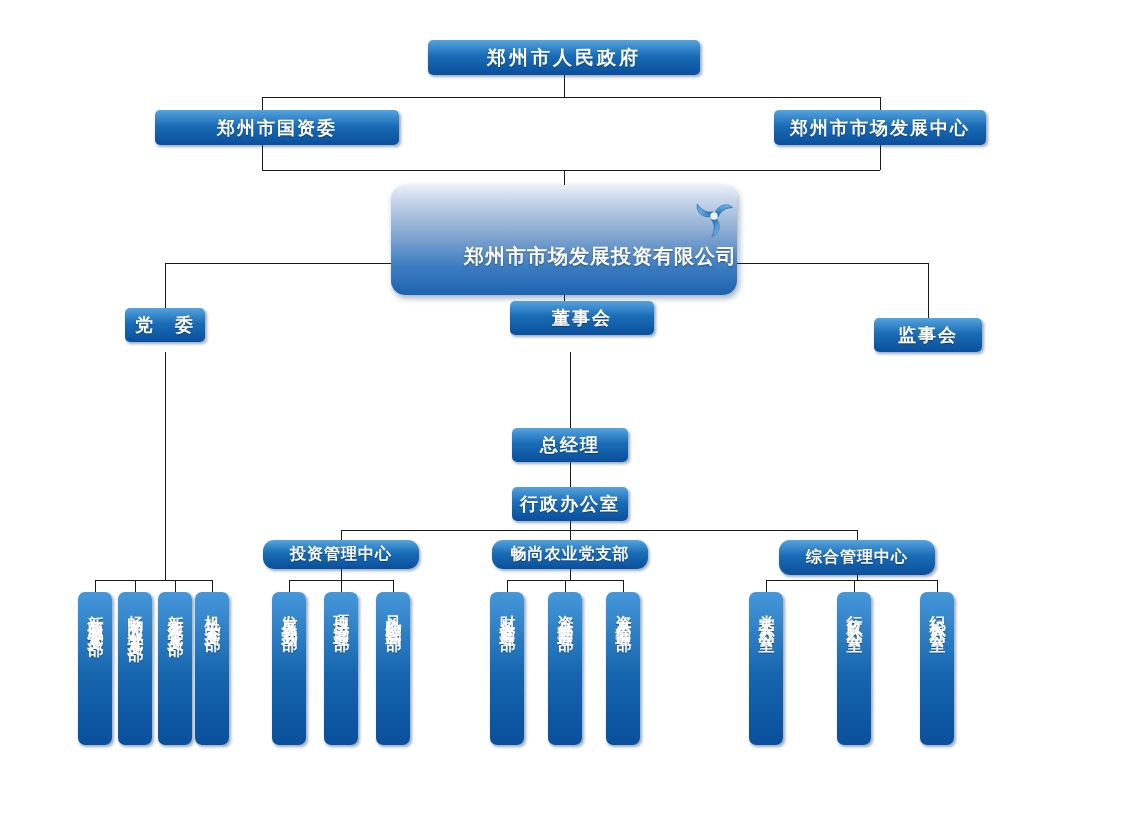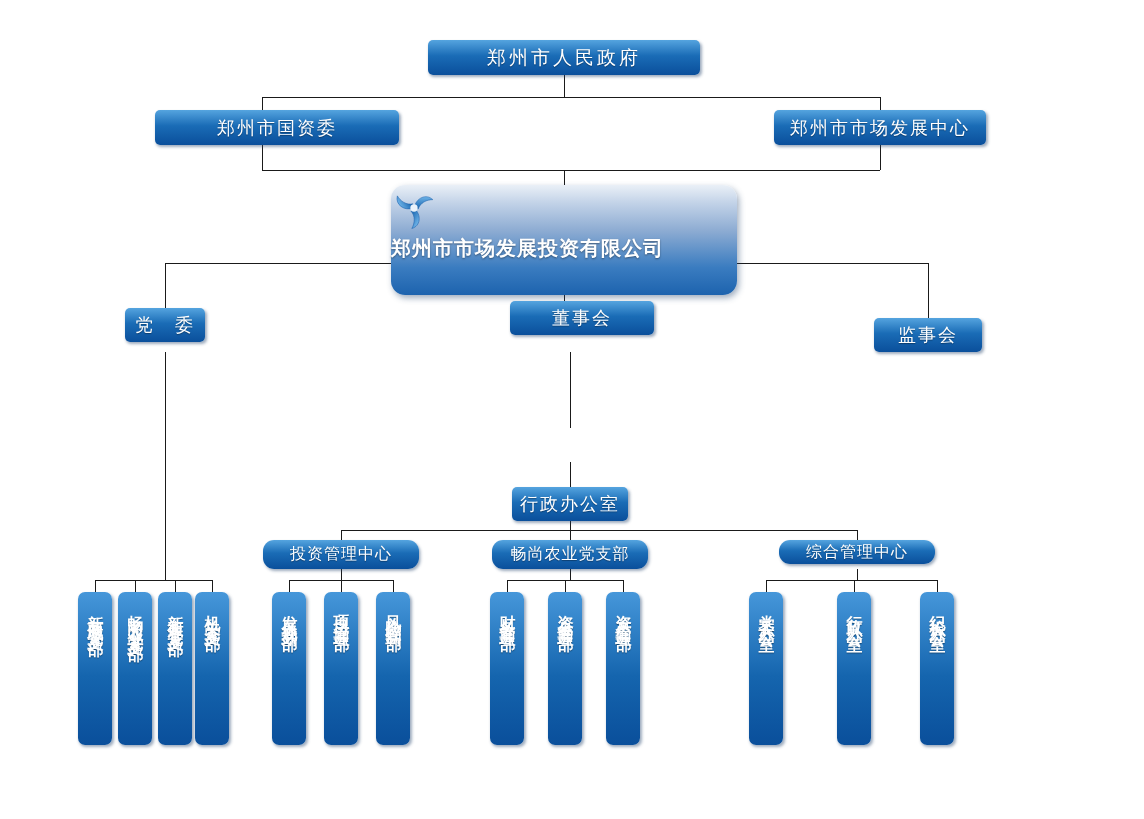--- a/index.html
+++ b/index.html
@@ -11,37 +11,37 @@
     width:1144px; height:819px;
     background:#ffffff;
     overflow:hidden;
   }
 
   .connectors { position:absolute; left:0; top:0; pointer-events:none; }
 
   .node {
     position:absolute;
     display:flex; align-items:center; justify-content:center;
-    color:#ffffff; font-weight:normal; font-size:18px; letter-spacing:2px;
+    color:#ffffff; font-weight:bold; font-size:18px; letter-spacing:2px;
     background:linear-gradient(180deg,#55a4df 0%,#1a6cb6 45%,#0a4f9b 100%);
     border-radius:5px;
     box-shadow:1.5px 2px 3px rgba(40,70,110,0.45);
     text-shadow:0 1px 1px rgba(0,0,0,0.35);
     white-space:nowrap;
   }
   .lvl1 { font-size:19px; letter-spacing:3px; }
   .center-node { font-size:16px; letter-spacing:1px;border-radius:11px; }
 
   .company {
     position:absolute;
     border-radius:14px;
     background:linear-gradient(180deg,#eaf0f7 0%,#c3d3e8 16%,#8cabd2 42%,#3a7cc0 75%,#1d63ae 100%);
     box-shadow:2px 3px 6px rgba(40,70,110,0.45);
-    display:flex; flex-direction:column; align-items:flex-start;
-    padding-top:0;
+    display:flex; flex-direction:column; align-items:flex-end;
+    padding-top:8px;
   }
   .company-label {
     color:#ffffff; font-weight:bold; font-size:20px; letter-spacing:1px;
     margin-top:4px;
     text-shadow:0 1px 2px rgba(0,0,0,0.4);
     white-space:nowrap;
   }
 
   .vnode {
     position:absolute;
@@ -98,25 +98,26 @@
       </g>
       <circle cx="22" cy="22" r="3.5" fill="#eaf2fa"></circle>
     </svg>
     <div class="company-label">郑州市市场发展投资有限公司</div>
   </div>
 
   <div class="node" style="left:125px;top:308px;width:80px;height:34px">党　委</div>
   <div class="node" style="left:510px;top:301px;width:144px;height:34px">董事会</div>
   <div class="node" style="left:874px;top:318px;width:108px;height:34px">监事会</div>
 
+  <div class="node" style="left:512px;top:428px;width:116px;height:34px">总经理</div>
   <div class="node" style="left:512px;top:487px;width:116px;height:34px">行政办公室</div>
 
   <div class="node center-node" style="left:263px;top:540px;width:156px;height:29px">投资管理中心</div>
   <div class="node center-node" style="left:492px;top:540px;width:156px;height:29px">畅尚农业党支部</div>
-  <div class="node center-node" style="left:779px;top:540px;width:156px;height:24px">综合管理中心</div>
+  <div class="node center-node" style="left:779px;top:540px;width:156px;height:35px">综合管理中心</div>
 
   <div class="vnode" style="left:78px">
     <span class="vtext">新商城党支部</span>
   </div>
   <div class="vnode" style="left:118px">
     <span class="vtext">畅尚农业党支部</span>
   </div>
   <div class="vnode" style="left:158px">
     <span class="vtext">新街巷党支部</span>
   </div>

